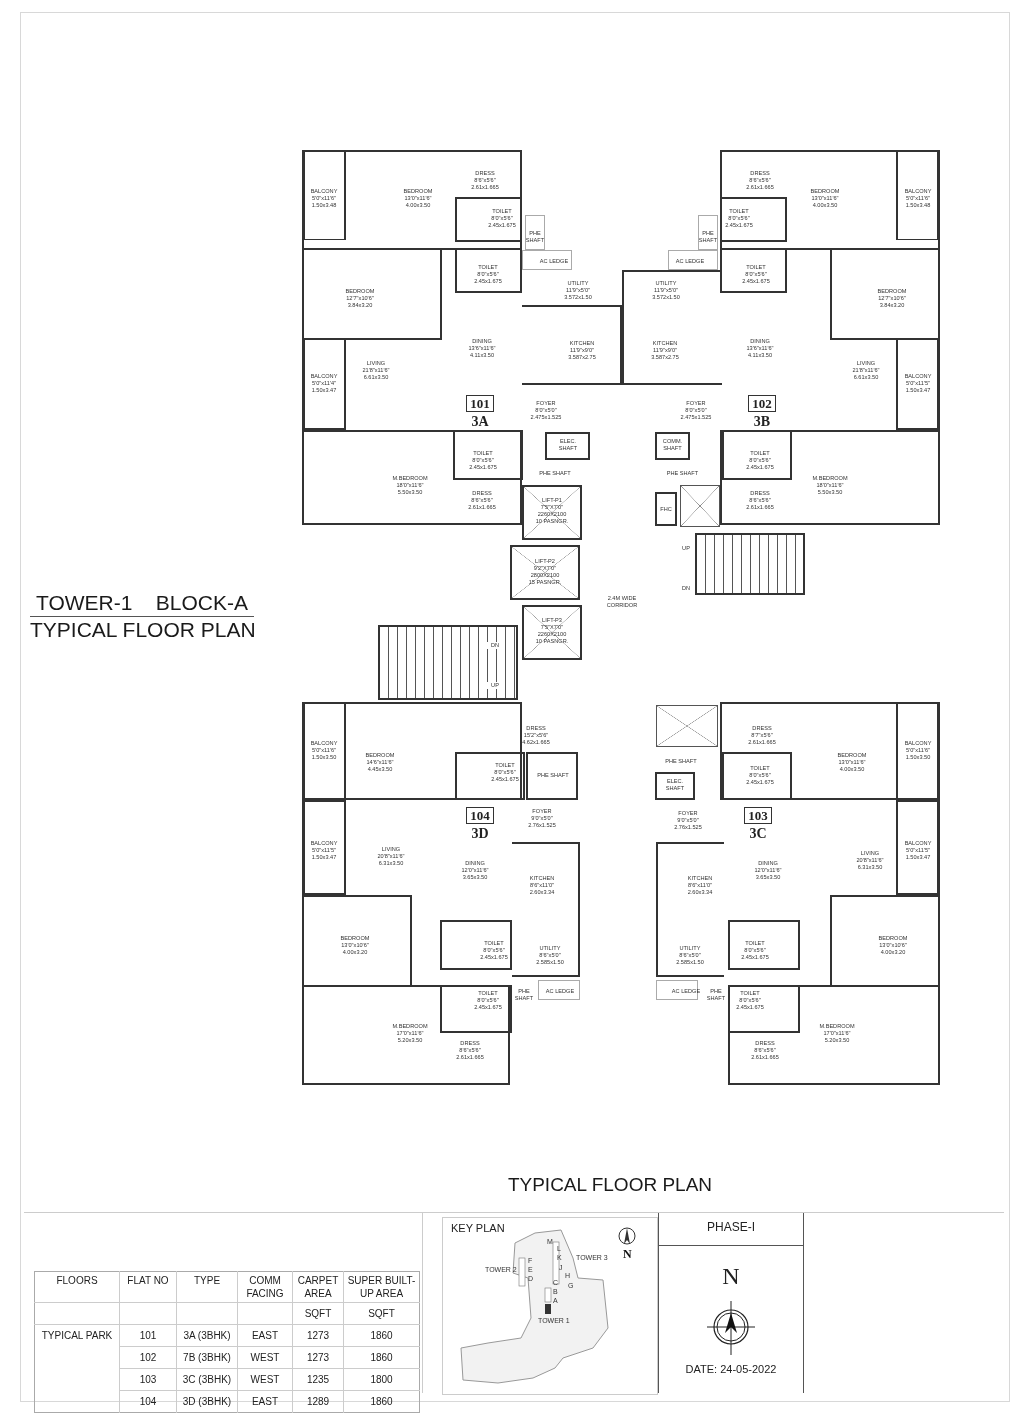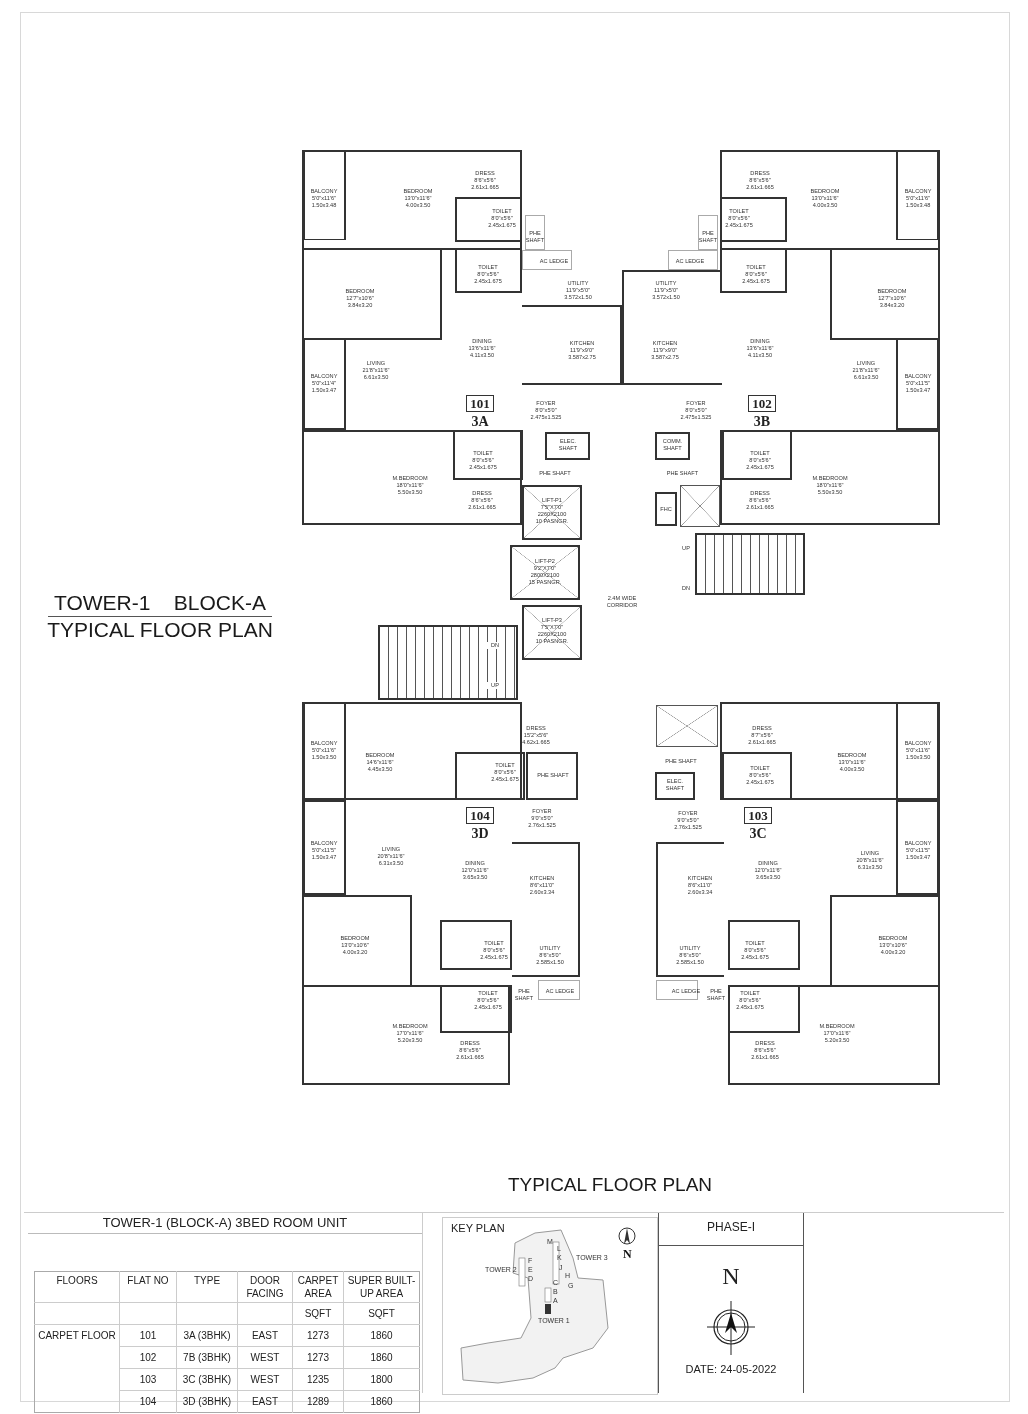--- a/index.html
+++ b/index.html
@@ -1,18 +1,18 @@
 <!DOCTYPE html>
 <html><head>
 <meta charset="utf-8">
 <style>
   html,body{margin:0;padding:0;background:#fff;}
   body{width:1028px;height:1414px;position:relative;font-family:"Liberation Sans",sans-serif;color:#222;overflow:hidden;}
   .frame{position:absolute;left:20px;top:12px;width:988px;height:1388px;border:1px solid #d8d8d8;}
-  .title-left{position:absolute;left:30px;top:590px;width:260px;text-align:center;font-size:21px;line-height:26px;color:#1a1a1a;}
+  .title-left{position:absolute;left:30px;top:590px;width:260px;text-align:left;font-size:21px;line-height:26px;color:#1a1a1a;}
   .title-left .l1{border-bottom:1.5px solid #555;display:inline-block;padding:0 6px;}
   .bottom-title{position:absolute;left:480px;top:1174px;width:260px;text-align:center;font-size:19px;color:#1a1a1a;}
   
   .plan{position:absolute;left:290px;top:140px;width:660px;height:950px;}
   .wall{position:absolute;border:2px solid #333;box-sizing:border-box;background:transparent;}
   .room{position:absolute;text-align:center;font-size:5.6px;line-height:7px;color:#333;}
   .room .n{display:block;}
   .unit-no{position:absolute;font-family:"Liberation Serif",serif;font-weight:bold;text-align:center;}
   .unit-no .num{display:inline-block;border:1px solid #333;padding:0 3px;font-size:13px;line-height:15px;}
   .unit-no .typ{display:block;font-size:14px;line-height:16px;margin-top:2px;}
@@ -495,41 +495,40 @@
       <span class="n">DRESS</span>
       <span class="n">8'6"x5'6"</span>
       <span class="n">2.61x1.665</span>
     </div>
 </div>
 
 <div class="bottom-title">TYPICAL FLOOR PLAN</div>
 
 <div class="footer">
   <div class="area-box">
-    <div class="area-h1">TOWER-1 (BLOCK-A) 3BED ROOM UNIT</div>
     <table class="area">
       <tbody>
           <tr>
         <th style="border-left:none;width:80px;">FLOORS</th>
         <th style="width:52px;">FLAT NO</th>
         <th style="width:56px;">TYPE</th>
-        <th style="width:50px;">DOOR FACING</th>
+        <th style="width:50px;">COMM FACING</th>
         <th style="width:46px;">CARPET AREA</th>
         <th>SUPER BUILT-UP AREA</th>
       </tr>
       <tr class="units">
         <td style="border-left:none;"></td>
         <td></td>
         <td></td>
         <td></td>
         <td>SQFT</td>
         <td>SQFT</td>
       </tr>
       <tr class="row">
-        <td rowspan="4" style="border-left:none;vertical-align:top;">CARPET FLOOR</td>
+        <td rowspan="4" style="border-left:none;vertical-align:top;">TYPICAL PARK</td>
         <td class="v">101</td>
         <td class="v">3A (3BHK)</td>
         <td class="v">EAST</td>
         <td class="v">1273</td>
         <td class="v">1860</td>
       </tr>
       <tr class="row">
         <td class="v">102</td>
         <td class="v">7B (3BHK)</td>
         <td class="v">WEST</td>

